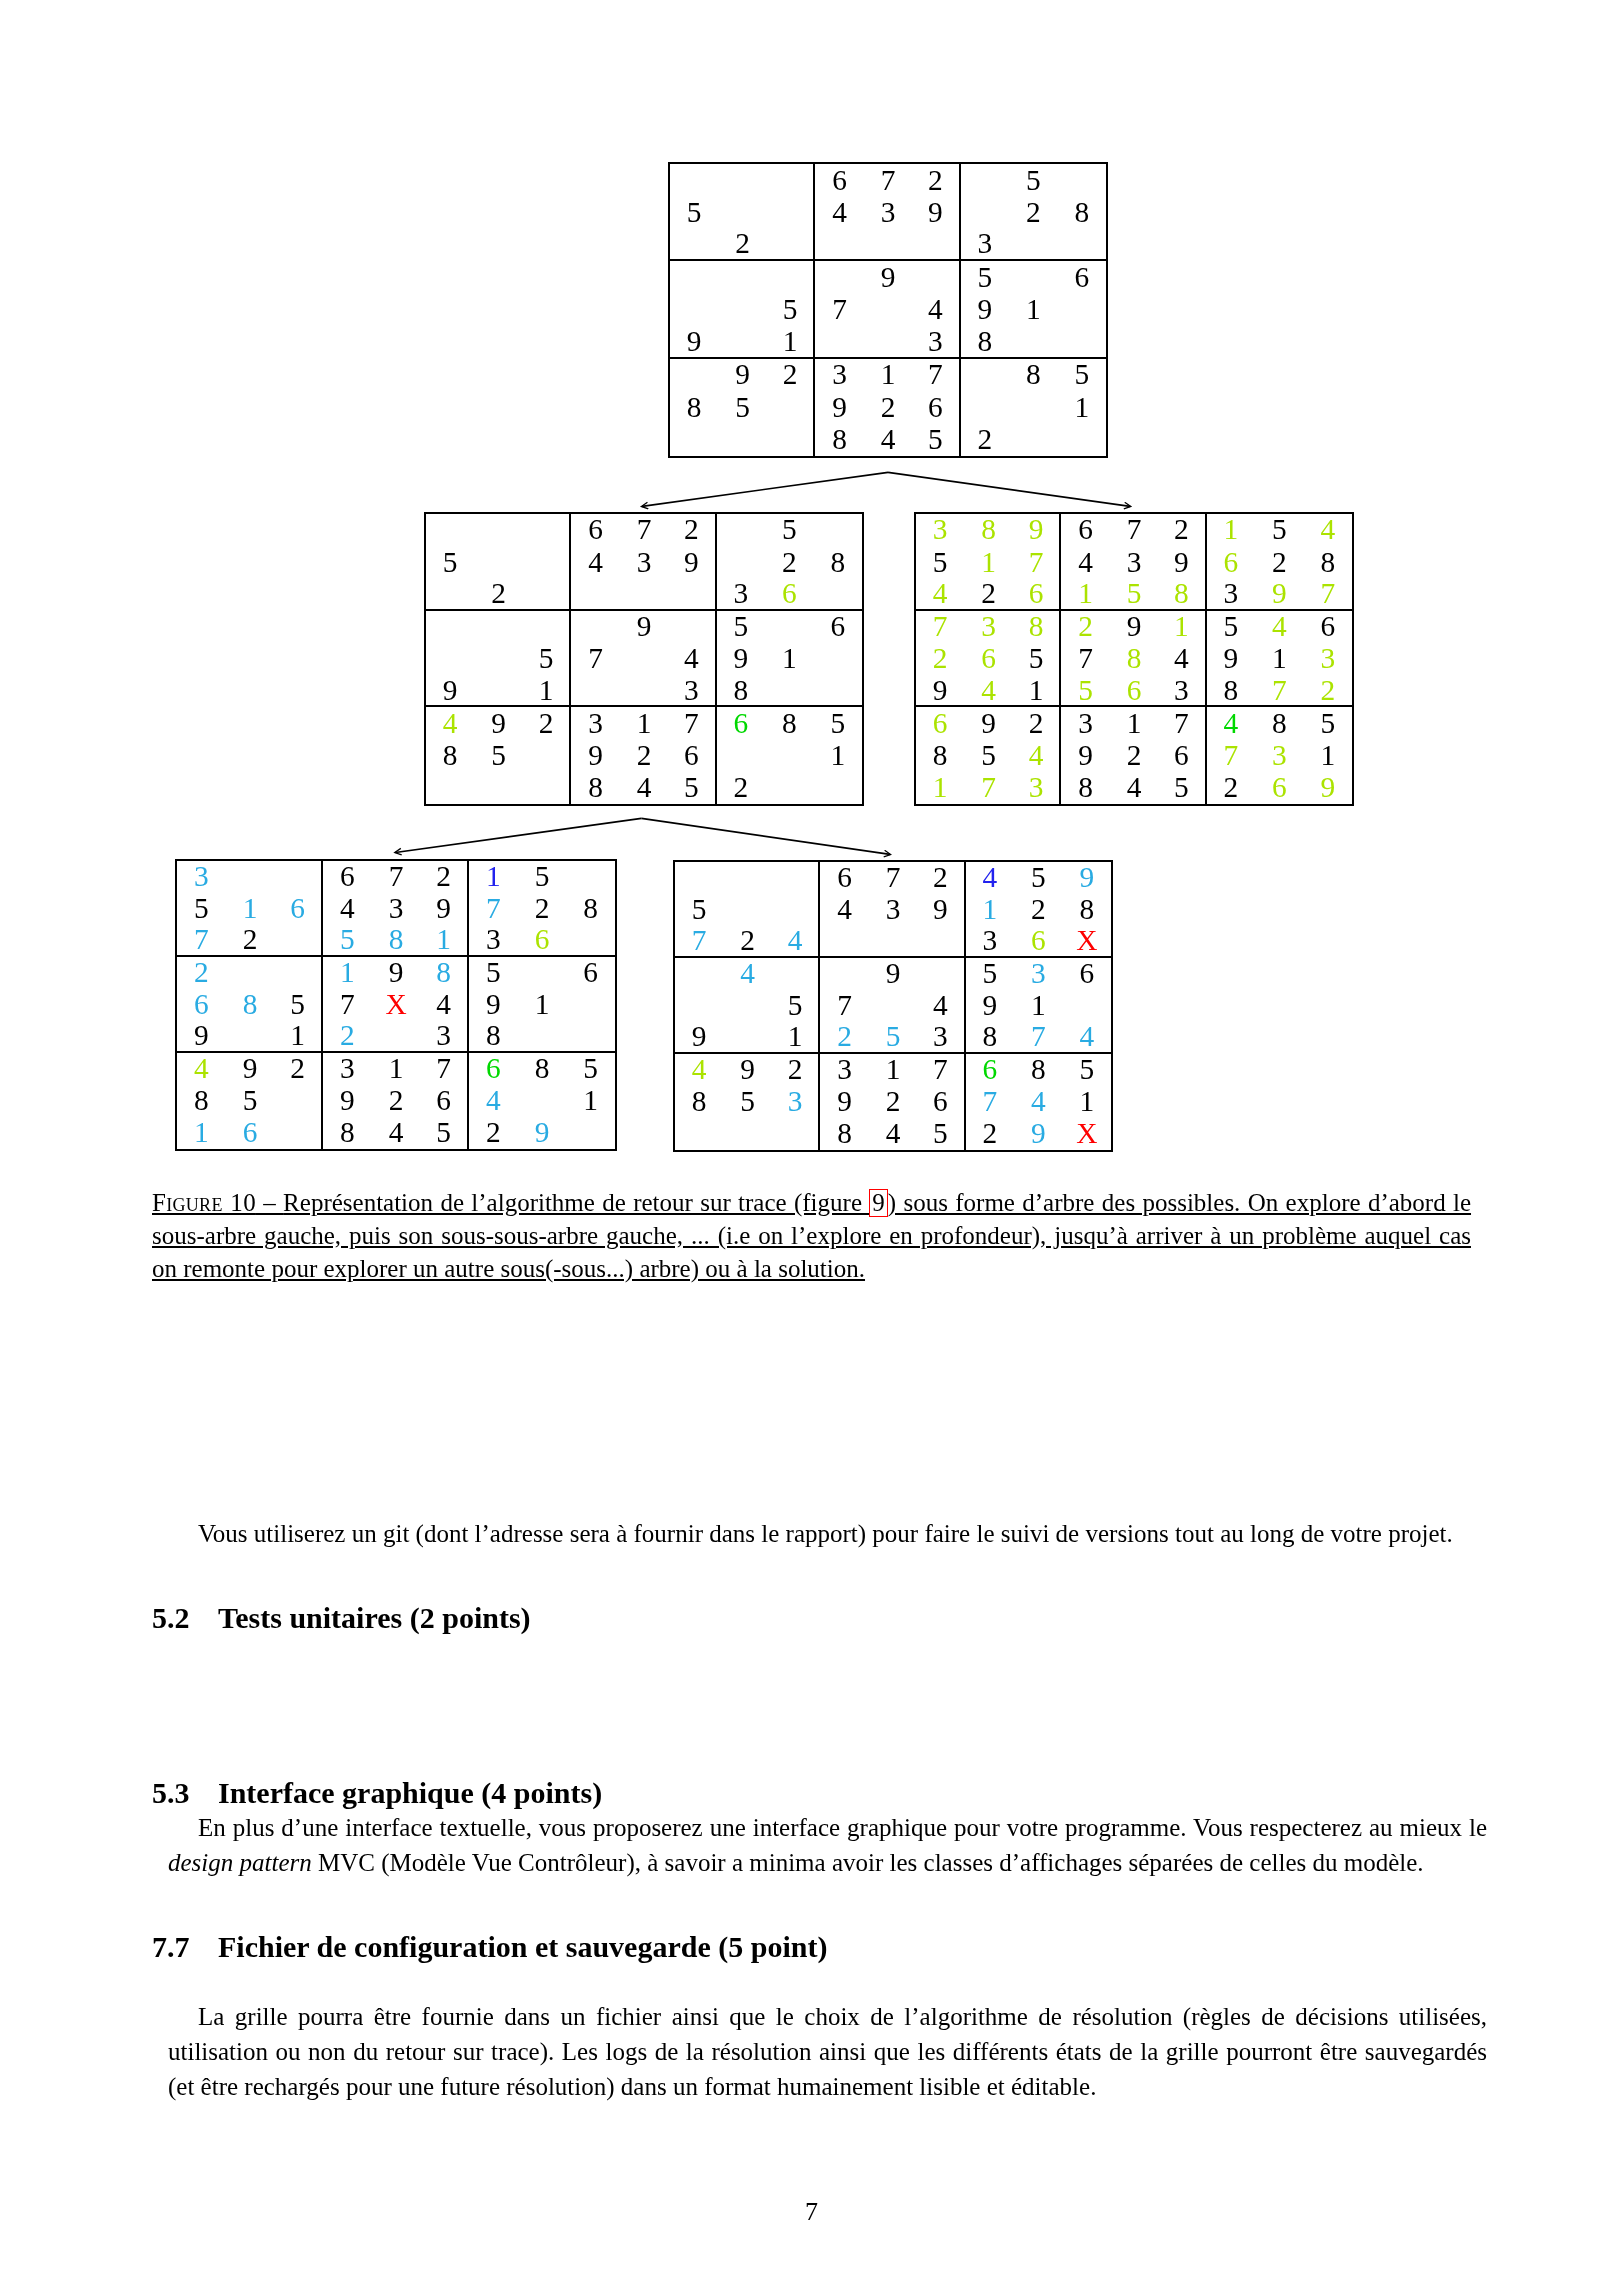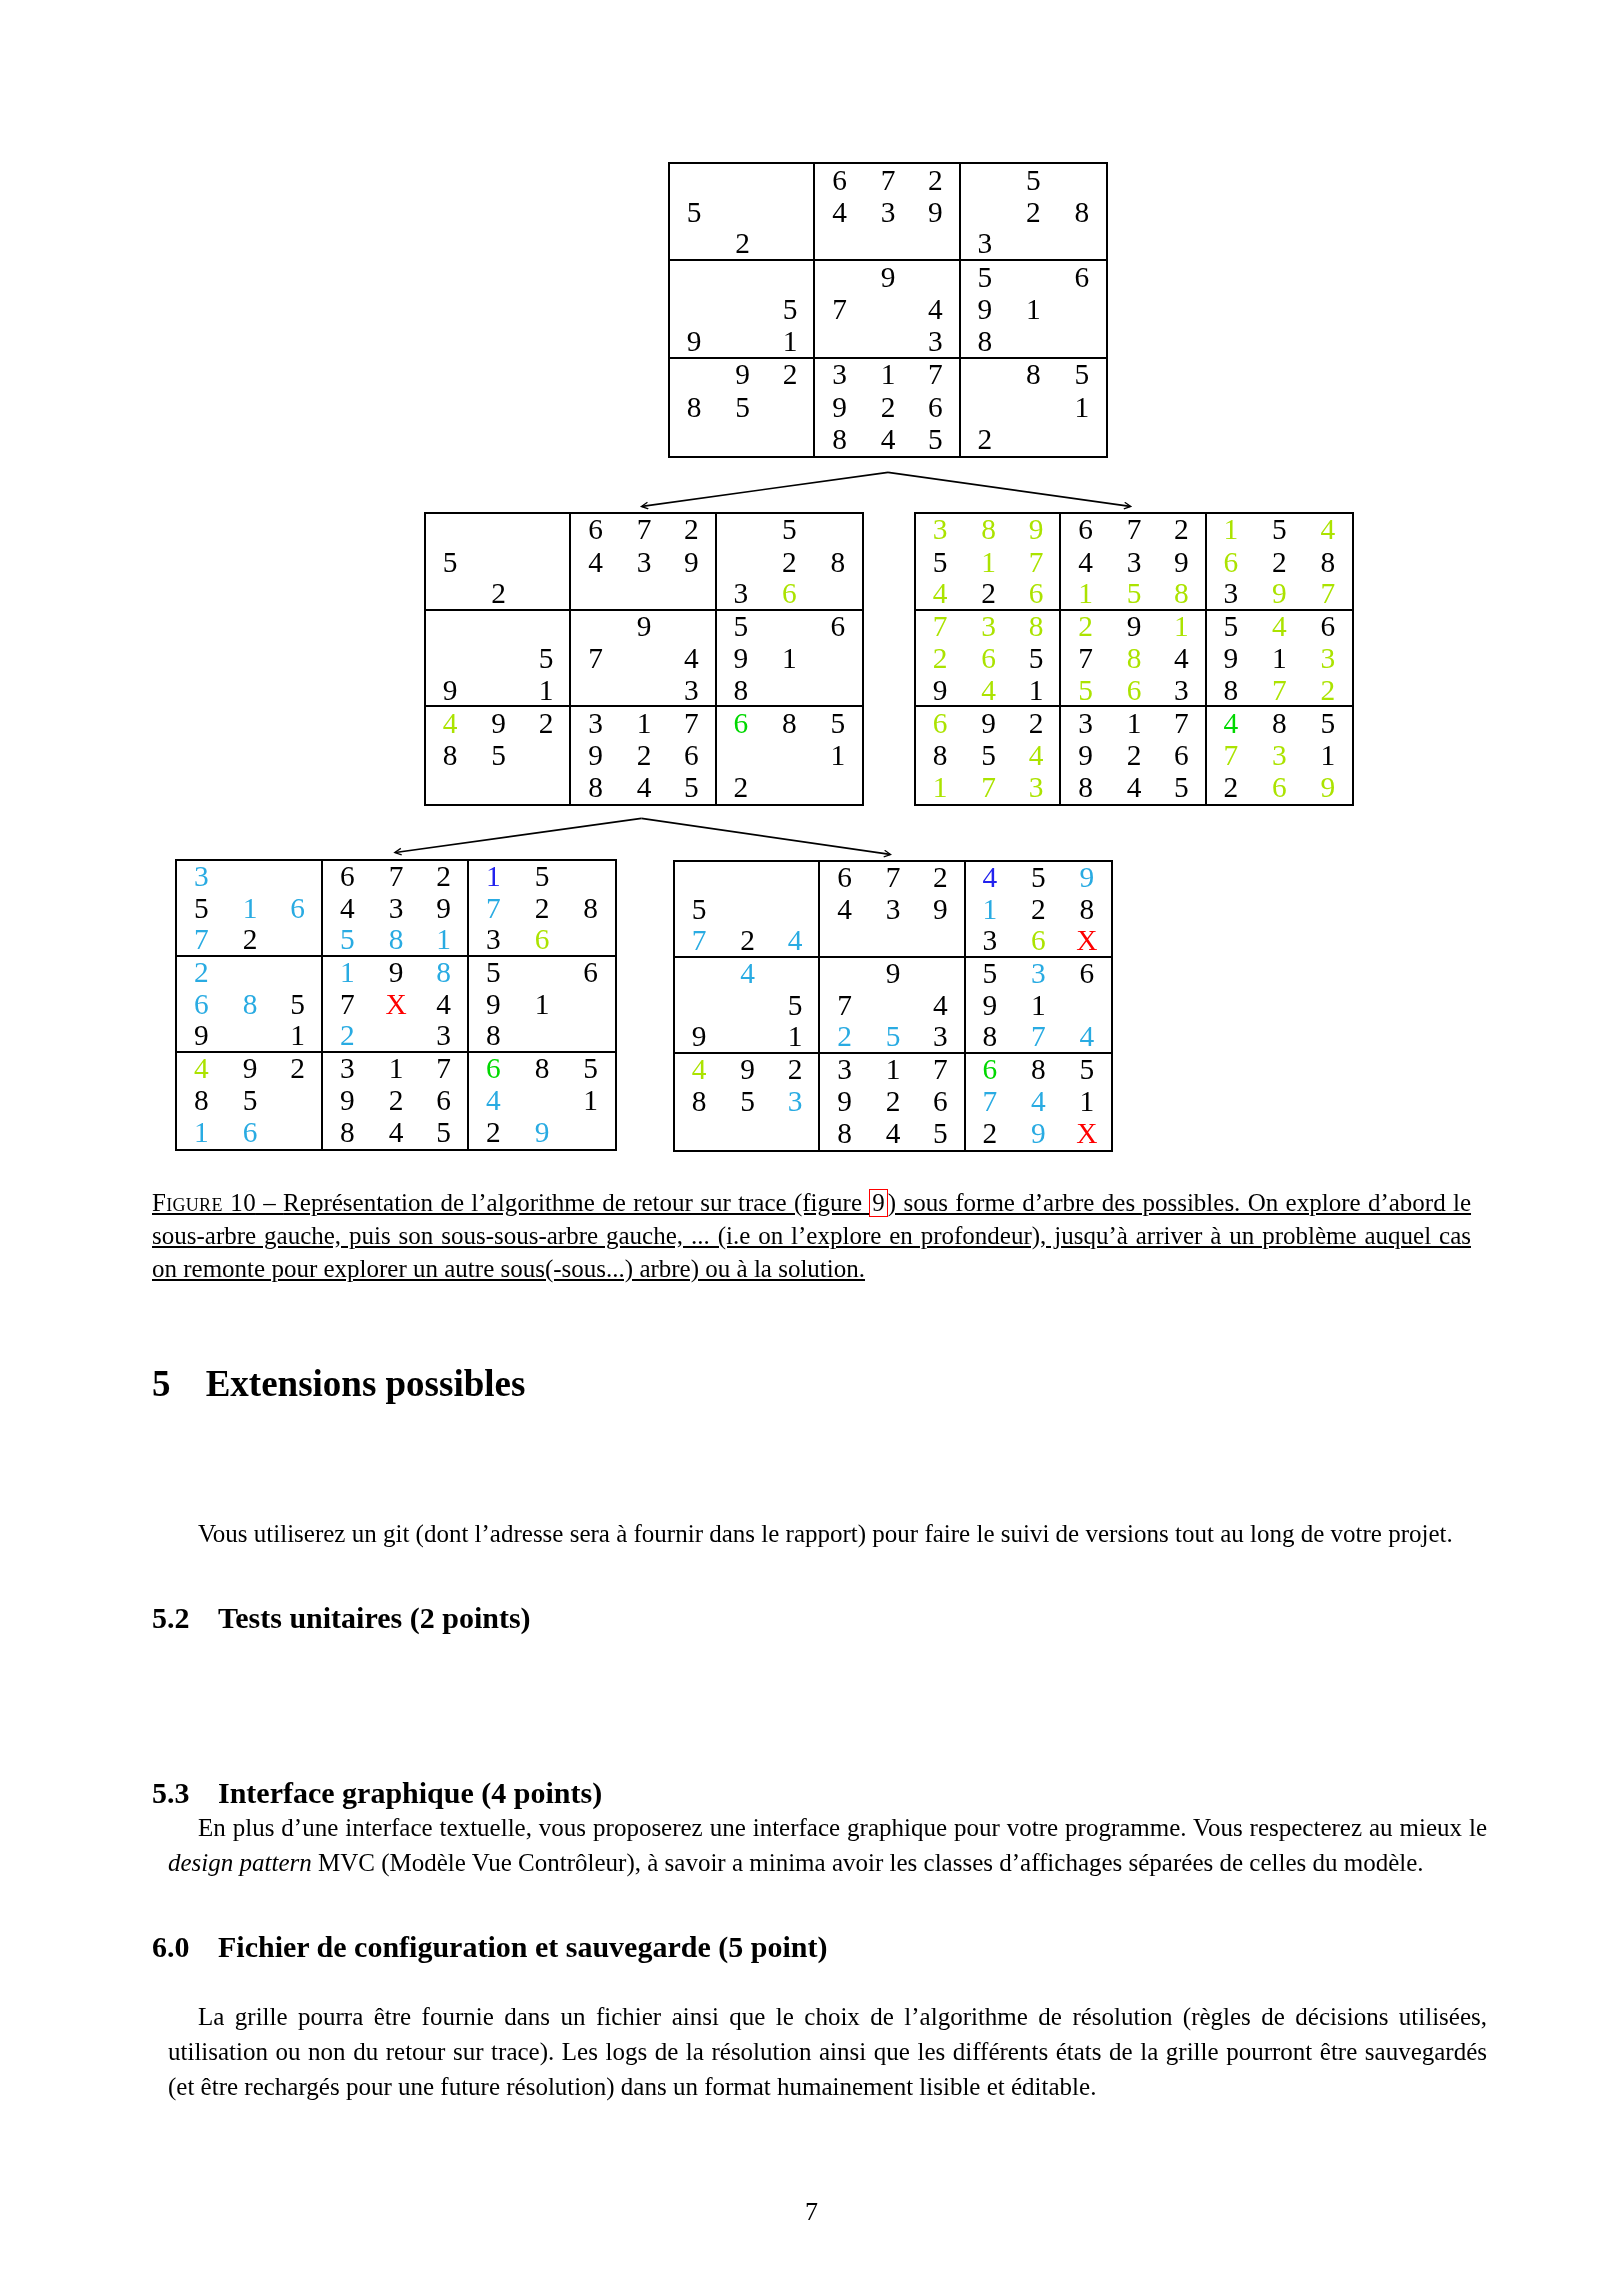--- a/index.html
+++ b/index.html
@@ -482,28 +482,27 @@
       <div class="cell bv" style="color: rgb(0, 0, 0);">5</div>
       <div class="cell" style="color: rgb(0, 0, 0);">2</div>
       <div class="cell" style="color: rgb(41, 171, 226);">9</div>
       <div class="cell" style="color: rgb(254, 0, 0);">X</div>
     </div>
 
   <div class="caption">
     <span class="smallcaps">Figure 10</span><span> – </span><span>Représentation de l’algorithme de retour sur trace (figure </span><span class="figlink">9</span><span>) sous forme d’arbre des possibles. On explore d’abord le sous-arbre gauche, puis son sous-sous-arbre gauche, ... (i.e on l’explore en profondeur), jusqu’à arriver à un problème auquel cas on remonte pour explorer un autre sous(-sous...) arbre) ou à la solution.</span>
   </div>
 
-  <h1 class="h-section"><span class="h-num">5</span><span>Extensions possibles</span></h1>
 
   <p class="para" style="top:1500px;">Vous utiliserez un git (dont l’adresse sera à fournir dans le rapport) pour faire le suivi de versions tout au long de votre projet.</p>
 
   <h2 class="h-sub" style="top:1601px;"><span class="h-num">5.2</span><span>Tests unitaires (2 points)</span></h2>
 
   <h2 class="h-sub" style="top:1776px;"><span class="h-num">5.3</span><span>Interface graphique (4 points)</span></h2>
   <p class="para" style="top:1794px;"><span>En plus d’une interface textuelle, vous proposerez une interface graphique pour votre programme. Vous respecterez au mieux le </span><span class="it">design pattern</span><span> MVC (Modèle Vue Contrôleur), à savoir a minima avoir les classes d’affichages séparées de celles du modèle.</span></p>
 
-  <h2 class="h-sub" style="top:1930px;"><span class="h-num">6.0</span><span>Fichier de configuration et sauvegarde (5 point)</span></h2>
+  <h2 class="h-sub" style="top:1930px;"><span class="h-num">7.7</span><span>Fichier de configuration et sauvegarde (5 point)</span></h2>
   <p class="para" style="top:1983px;">La grille pourra être fournie dans un fichier ainsi que le choix de l’algorithme de résolution (règles de décisions utilisées, utilisation ou non du retour sur trace). Les logs de la résolution ainsi que les différents états de la grille pourront être sauvegardés (et être rechargés pour une future résolution) dans un format humainement lisible et éditable.</p>
 
   <div class="pagenum">7</div>
 
 </div>
 
 
 </body></html>

